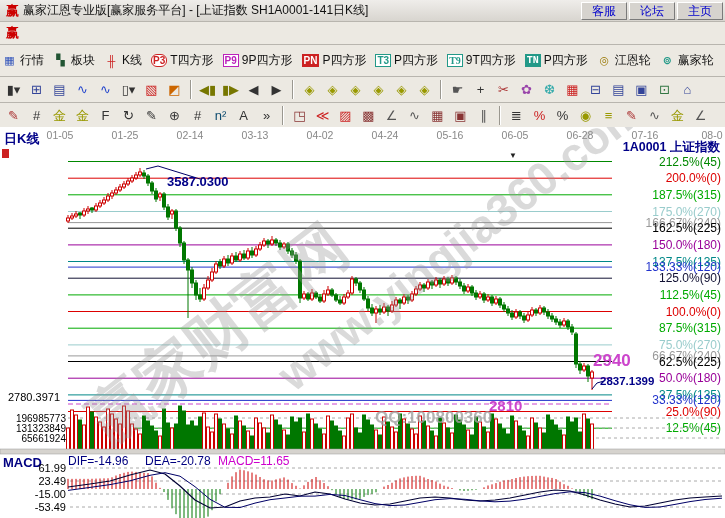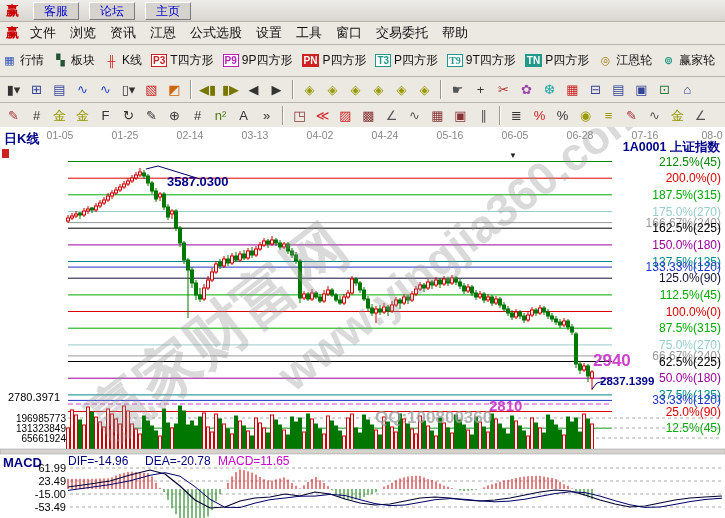--- a/index.html
+++ b/index.html
@@ -6,21 +6,21 @@
   html,body { width:725px; height:518px; overflow:hidden;
     font-family:"Liberation Sans","DejaVu Sans",sans-serif; background:#d6d3ce; }
   #app { position:relative; width:725px; height:518px; }
 
   
   .titlebar { height:22px; background:linear-gradient(#efedea,#d8d5cf);
     display:flex; align-items:center; padding:0 2px; border-bottom:1px solid #b8b5ae; }
   .app-logo { color:#cc0000; font-weight:bold; font-size:13px; margin:0 4px; }
   .title-text { font-size:12px; color:#111; white-space:nowrap; flex:1 1 auto; overflow:hidden; }
   .tb-btn { font-size:12px; color:#0000cc; background:#d6d3ce; border:1px solid;
-    border-color:#fff #7a7a7a #7a7a7a #fff; padding:1px 10px; margin-left:10px; white-space:nowrap; }
+    border-color:#fff #7a7a7a #7a7a7a #fff; padding:1px 10px; margin-left:2px; white-space:nowrap; }
 
   .menubar { height:23px; background:#ece9e2; display:flex; align-items:center;
     border-bottom:1px solid #b8b5ae; padding-left:2px; }
   .menu-item { font-size:13px; color:#111; padding:2px 7px; white-space:nowrap; }
 
   .toolbar { background:#ece9e2; display:flex; align-items:center;
     border-bottom:1px solid #b8b5ae; padding:0 2px; overflow:hidden; }
   #toolbar1 { height:32px; }
   #toolbar2 { height:26px; }
   #toolbar3 { height:25px; }
@@ -38,74 +38,63 @@
   #chart-wrap { position:absolute; left:0; top:127px; width:725px; height:391px; background:#ffffff; }
   #chart-svg { position:absolute; left:0; top:0; }
   text { font-family:"Liberation Sans","DejaVu Sans",sans-serif; }
 </style>
 </head>
 <body>
 <div id="app">
 
   <div class="titlebar">
     <span class="app-logo">赢</span>
+    <span class="title-text">赢家江恩专业版[赢家服务平台] - [上证指数  SH1A0001-141日K线]</span>
     <span id="titlebar-buttons"><span class="tb-btn">客服</span><span class="tb-btn">论坛</span><span class="tb-btn">主页</span></span>
   </div>
 
   <div class="menubar">
     <span class="app-logo">赢</span>
-    <span id="menu-items" style="display:flex">
-        <span class="menu-item">文件</span>
-        <span class="menu-item">浏览</span>
-        <span class="menu-item">资讯</span>
-        <span class="menu-item">江恩</span>
-        <span class="menu-item">公式选股</span>
-        <span class="menu-item">设置</span>
-        <span class="menu-item">工具</span>
-        <span class="menu-item">窗口</span>
-        <span class="menu-item">交易委托</span>
-        <span class="menu-item">帮助</span>
-      </span>
   </div>
 
   <div id="toolbar1" class="toolbar">
       <span class="t1-item">
         <span class="t1-badge" style="color: rgb(51, 85, 187);">▦</span>
         <span class="t1-label">行情</span>
       </span>
       <span class="t1-item">
         <span class="t1-badge" style="color: rgb(34, 85, 51);">▚</span>
         <span class="t1-label">板块</span>
       </span>
       <span class="t1-item">
         <span class="t1-badge" style="color: rgb(204, 34, 34);">╫</span>
         <span class="t1-label">K线</span>
       </span>
       <span class="t1-item">
-        <span class="t1-badge boxed" style="color: rgb(204, 34, 34); border-color: rgb(204, 34, 34);">P3</span>
+        <span class="t1-badge boxed" style="color: rgb(204, 34, 34); border-color: rgb(204, 34, 34); border-radius: 6px;">P3</span>
         <span class="t1-label">T四方形</span>
       </span>
       <span class="t1-item">
         <span class="t1-badge boxed" style="color: rgb(187, 34, 187); border-color: rgb(187, 34, 187);">P9</span>
         <span class="t1-label">9P四方形</span>
       </span>
       <span class="t1-item">
         <span class="t1-badge boxed filled" style="color: rgb(204, 34, 34); border-color: rgb(204, 34, 34); background: rgb(204, 34, 34);">PN</span>
         <span class="t1-label">P四方形</span>
       </span>
       <span class="t1-item">
         <span class="t1-badge boxed" style="color: rgb(34, 153, 136); border-color: rgb(34, 153, 136);">T3</span>
         <span class="t1-label">P四方形</span>
       </span>
       <span class="t1-item">
         <span class="t1-badge boxed" style="color: rgb(34, 153, 136); border-color: rgb(34, 153, 136); font-family: Liberation Serif, serif;">T9</span>
         <span class="t1-label">9T四方形</span>
       </span>
       <span class="t1-item">
-        <span class="t1-badge boxed filled" style="color: rgb(34, 153, 136); border-color: rgb(34, 153, 136); background: rgb(34, 153, 136);">TN</span>
+        <span class="t1-badge boxed filled" style="color: rgb(34, 153, 136); border-color: rgb(34, 153, 136); background: rgb(34, 153, 136); font-family: Liberation Mono, monospace;">TN</span>
         <span class="t1-label">P四方形</span>
       </span>
       <span class="t1-item">
         <span class="t1-badge" style="color: rgb(153, 119, 0);">◎</span>
         <span class="t1-label">江恩轮</span>
       </span>
       <span class="t1-item">
         <span class="t1-badge" style="color: rgb(34, 153, 136);">⊚</span>
         <span class="t1-label">赢家轮</span>
       </span>
@@ -147,21 +136,21 @@
   <div id="toolbar3" class="toolbar">
       <span class="icon-btn" style="color: rgb(170, 51, 51);">✎</span>
       <span class="icon-btn" style="color: rgb(51, 51, 51);">#</span>
       <span class="icon-btn" style="color: rgb(153, 153, 0);">金</span>
       <span class="icon-btn" style="color: rgb(153, 153, 0);">金</span>
       <span class="icon-btn" style="color: rgb(51, 51, 51);">F</span>
       <span class="icon-btn" style="color: rgb(51, 51, 51);">↻</span>
       <span class="icon-btn" style="color: rgb(51, 51, 51);">✎</span>
       <span class="icon-btn" style="color: rgb(51, 51, 51);">⊕</span>
       <span class="icon-btn" style="color: rgb(51, 51, 51);">#</span>
-      <span class="icon-btn" style="color: #4d7c0f;">n²</span>
+      <span class="icon-btn" style="color: #0c4a6e;">n²</span>
       <span class="icon-btn" style="color: rgb(51, 51, 51);">A</span>
       <span class="icon-btn" style="color: rgb(51, 51, 51);">»</span>
       <span class="tsep"></span>
       <span class="icon-btn" style="color: rgb(136, 51, 51);">◳</span>
       <span class="icon-btn" style="color: rgb(204, 34, 34);">≪</span>
       <span class="icon-btn" style="color: rgb(204, 34, 34);">▨</span>
       <span class="icon-btn" style="color: rgb(136, 51, 51);">▩</span>
       <span class="icon-btn" style="color: rgb(85, 85, 85);">∠</span>
       <span class="icon-btn" style="color: rgb(85, 85, 85);">∿</span>
       <span class="icon-btn" style="color: rgb(136, 51, 51);">▦</span>

